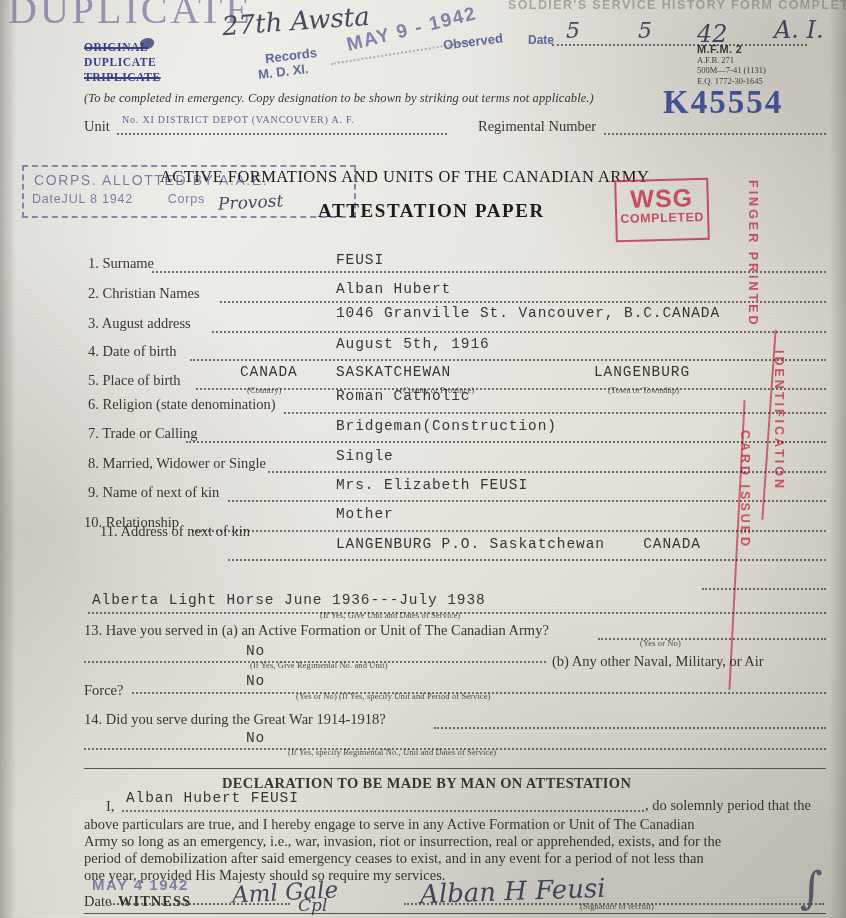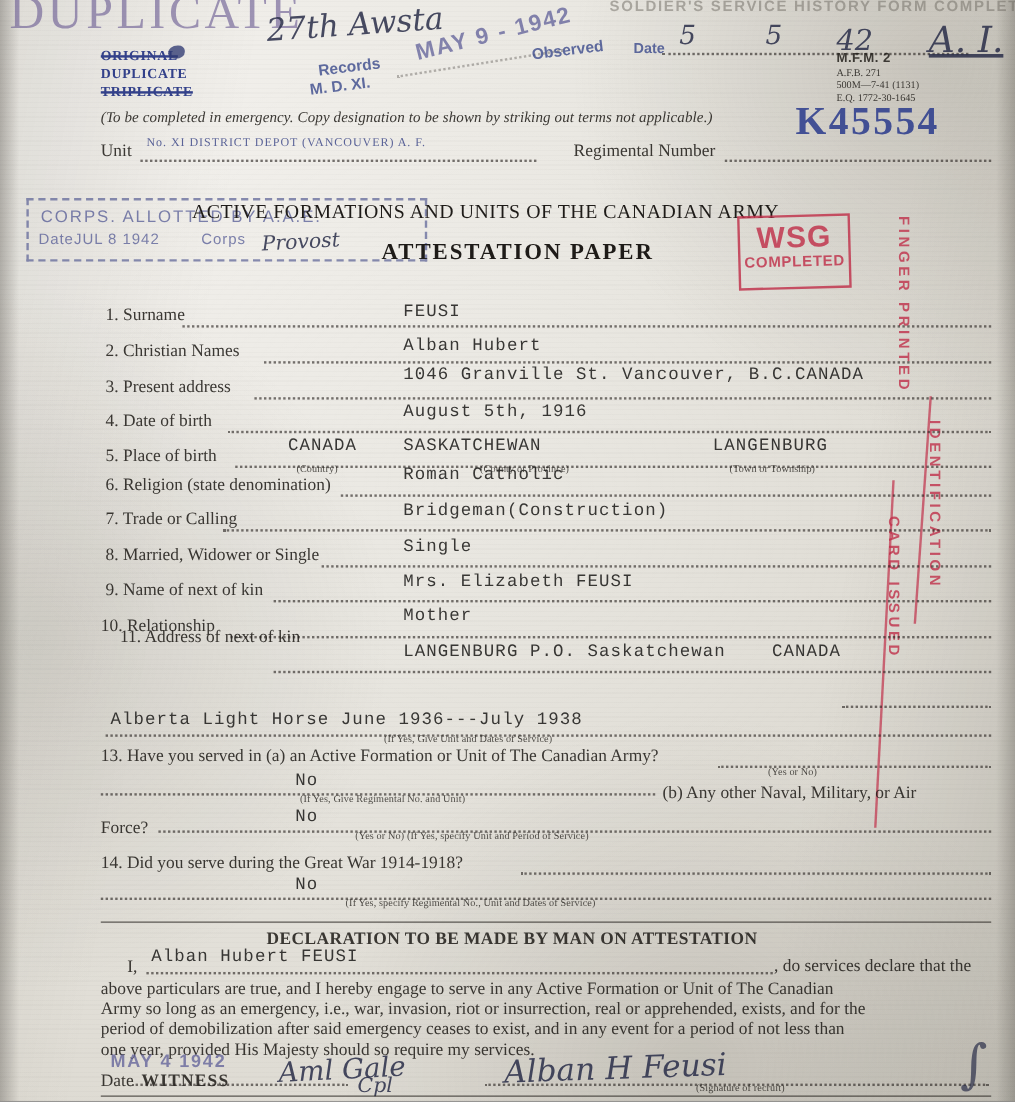--- a/index.html
+++ b/index.html
@@ -137,21 +137,21 @@
 
   <div class="lay stampblue" style="left:443px;top:34px;transform:rotate(-7deg);font-size:13px;">Observed</div>
 
   <div class="lay stampblue" style="left:528px;top:33px;font-size:12px;">Date</div>
   <div class="lay" style="left:552px;top:44px;width:255px;">
     <div class="dots"></div>
   </div>
   <div class="lay hand hand-ink" style="left:566px;top:18px;font-size:22px;">5</div>
   <div class="lay hand hand-ink" style="left:638px;top:18px;font-size:22px;">5</div>
   <div class="lay hand hand-ink" style="left:697px;top:20px;font-size:24px;">42</div>
-  <div class="lay hand hand-ink" style="left:774px;top:16px;font-size:30px;text-decoration:underline;">A. I.</div>
+  <div class="lay hand hand-ink" style="left:774px;top:16px;font-size:24px;">A. I.</div>
 
   <div class="lay" style="left:84px;top:40px;">
     <div class="stamp-odt strike">ORIGINAL</div>
     <div class="stamp-odt">DUPLICATE</div>
     <div class="stamp-odt strike">TRIPLICATE</div>
   </div>
 
   <div class="lay" style="left:140px;top:38px;width:14px;height:11px;border-radius:60% 40% 55% 45%;background:#2f3a72;opacity:.78;"></div>
 
   <div class="lay pr" style="left:84px;top:91px;font-size:12.5px;font-style:italic;letter-spacing:.1px;">(To be completed in emergency.  Copy designation to be shown by striking out terms not applicable.)</div>
@@ -213,21 +213,21 @@
     <span>2.</span>
     <span>Christian  Names</span>
   </div>
   <div class="lay" style="left:220px;top:301px;width:606px;">
       <div class="dots"></div>
     </div>
   <div class="lay typed" style="left:336px;top:281px;">Alban Hubert</div>
 
   <div class="lay pr q" style="left:88px;top:315px;">
     <span>3.</span>
-    <span>Present address</span>
+    <span>August address</span>
   </div>
   <div class="lay" style="left:212px;top:331px;width:614px;">
       <div class="dots"></div>
     </div>
   <div class="lay typed" style="left:336px;top:305px;">1046 Granville St. Vancouver, B.C.CANADA</div>
 
   <div class="lay pr q" style="left:88px;top:343px;">
     <span>4.</span>
     <span>Date of birth</span>
   </div>
@@ -350,21 +350,21 @@
 
   <div class="lay rule" style="left:84px;top:768px;width:742px;"></div>
 
   <div class="lay pr h-decl" style="left:222px;top:775px;">DECLARATION TO BE MADE BY MAN ON ATTESTATION</div>
 
   <div class="lay pr q" style="left:106px;top:798px;">I,</div>
   <div class="lay typed" style="left:126px;top:790px;">Alban Hubert FEUSI</div>
   <div class="lay" style="left:122px;top:810px;width:522px;">
       <div class="dots"></div>
     </div>
-  <div class="lay pr q" style="left:645px;top:797px;">, do services declare that the</div>
+  <div class="lay pr q" style="left:645px;top:797px;">, do solemnly period that the</div>
 
   <div class="lay pr q" style="left:84px;top:816px;">above particulars are true, and I hereby engage to serve in any Active Formation or Unit of The Canadian</div>
   <div class="lay pr q" style="left:84px;top:833px;">Army so long as an emergency, i.e., war, invasion, riot or insurrection, real or apprehended, exists, and for the</div>
   <div class="lay pr q" style="left:84px;top:850px;">period of demobilization after said emergency ceases to exist, and in any event for a period of not less than</div>
   <div class="lay pr q" style="left:84px;top:867px;text-align:right;">one year, provided His Majesty should so require my services.</div>
 
   <div class="lay pr q" style="left:84px;top:893px;">Date</div>
   <div class="lay stamp-date-blue" style="left:92px;top:876px;">MAY 4  1942</div>
   <div class="lay pr q" style="left:118px;top:893px;font-weight:700;letter-spacing:1px;">WITNESS</div>
   <div class="lay" style="left:110px;top:903px;width:180px;">

